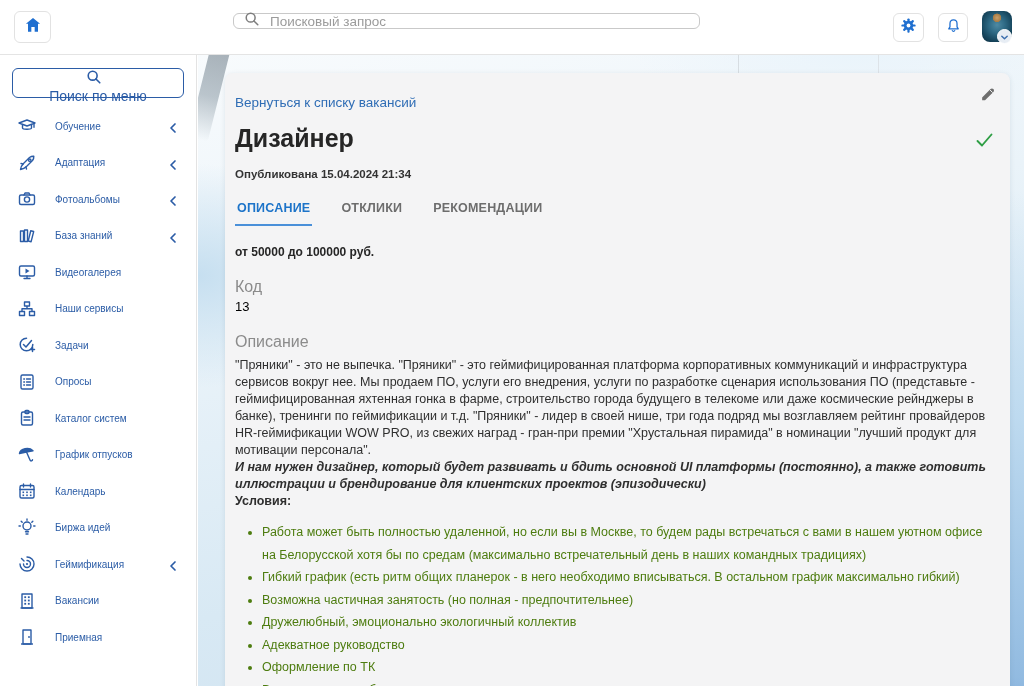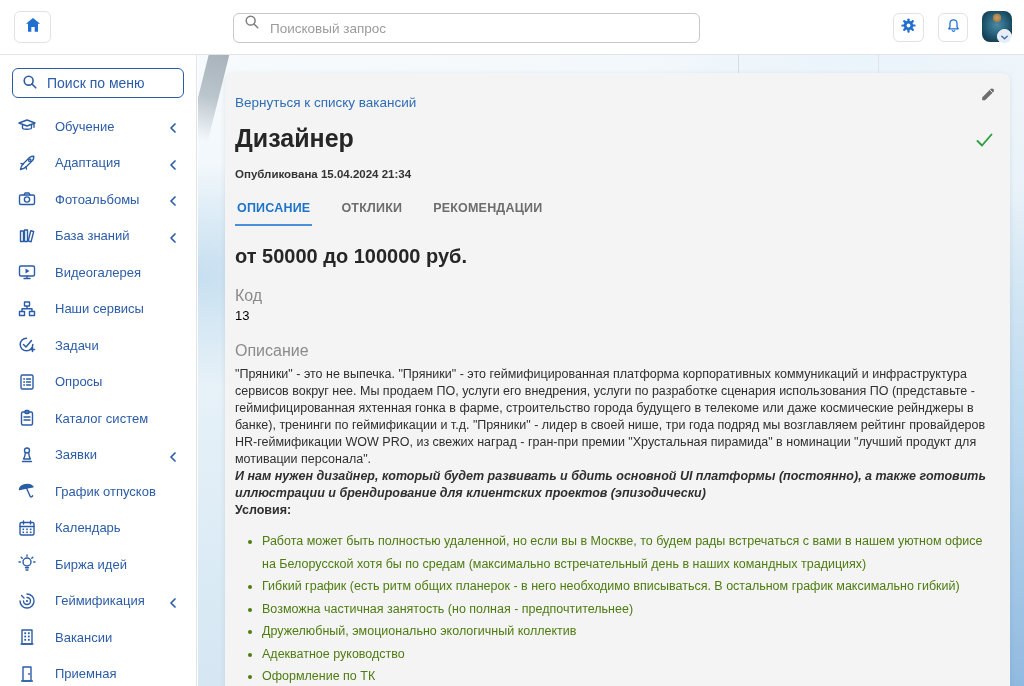--- a/index.html
+++ b/index.html
@@ -7,49 +7,49 @@
     font-family:"Liberation Sans", sans-serif; background:#fff; }
 
   
   .topbar { position:absolute; left:0; top:0; width:1024px; height:55px;
     background:#fff; border-bottom:1px solid #e4e4e4; z-index:30; }
   .icon-btn { position:absolute; background:#fff; border:1px solid #e2e2e2;
     border-radius:6px; display:flex; align-items:center; justify-content:center; cursor:pointer; }
   .home-btn { left:14px; top:11px; width:37px; height:32px; }
   .gear-btn { left:893px; top:13px; width:31px; height:29px; }
   .bell-btn { left:938px; top:13px; width:30px; height:29px; }
-  .search-wrap { position:absolute; left:233px; top:13px; width:467px; height:30px;
+  .search-wrap { position:absolute; left:233px; top:13px; width:467px; height:16px;
     border:1px solid #c9c9c9; border-radius:6px; background:#fff;
-    display:flex; padding:0 10px; }
+    display:flex; align-items:center; padding:0 10px; }
   .search-wrap svg { flex:0 0 auto; margin-right:10px; }
   .search-wrap input { border:none; outline:none; width:100%; font-size:13.5px;
     color:#444; font-family:"Liberation Sans", sans-serif; background:transparent; }
   .search-wrap input::placeholder { color:#9b9b9b; }
   .avatar { position:absolute; left:982px; top:11px; width:30px; height:31px;
     border-radius:8px; cursor:pointer;
     background:
       radial-gradient(circle at 50% 22%, #caa06a 0%, #a77c45 14%, rgba(0,0,0,0) 16%),
       radial-gradient(circle at 50% 45%, #4f8aa3 0%, #2e6a85 35%, #16455c 70%, #0d2d3f 100%);
   }
   .avatar-badge { position:absolute; left:997px; top:29px; width:15px; height:15px;
     border-radius:50%; background:#e7edf4; border:1px solid #fff;
     display:flex; align-items:center; justify-content:center; }
 
   
   .sidebar { position:absolute; left:0; top:55px; width:197px; height:631px;
     background:#fff; border-right:1px solid #e3e3e3; z-index:20; overflow:hidden; }
   .menu-search { margin:13px 12px 8px 12px; height:30px; border:1px solid #2b5ca6;
-    border-radius:6px; display:flex; align-items:center; padding:0 9px; cursor:text; }
+    border-radius:6px; display:flex; align-items:center; padding:0 9px; cursor:text;flex-direction:column; }
   .menu-search svg { margin-right:9px; }
   .menu-search span { color:#2b5ca6; font-size:14px; }
   .menu { list-style:none; margin-top:10px; }
   .menu li { height:36.5px; display:flex; align-items:center; padding-left:17px;
     cursor:pointer; position:relative; }
   .menu li .mi { width:20px; height:20px; flex:0 0 auto; }
-  .menu li .lbl { margin-left:18px; color:#2b5ca6; font-size:13px; }
+  .menu li .lbl { margin-left:18px; color:#2b5ca6; font-size:10px; }
   .menu li .chev { position:absolute; right:17px; top:50%; margin-top:-6px; }
 
   
   .main { position:absolute; left:198px; top:55px; width:826px; height:631px;
     overflow:hidden;
     background:
       radial-gradient(ellipse 320px 90px at 80% 0%, #eaf4fb 0%, rgba(234,244,251,0) 70%),
       radial-gradient(ellipse 240px 160px at 0% 35%, #c6dff0 0%, rgba(198,223,240,0) 70%),
       linear-gradient(168deg, #f8fbfd 0%, #eaf3f9 35%, #d8e9f4 70%, #cfe2f0 100%); }
   .bg-pole { position:absolute; left:2px; top:-14px; width:20px; height:100px;
@@ -67,21 +67,21 @@
     background:#f4f4f5; border-radius:8px 8px 0 0;
     box-shadow:0 1px 5px rgba(60,80,100,0.12);
     padding:20px 16px 0 10px; }
   .back-link { color:#2f6db5; font-size:13.5px; cursor:pointer; display:inline-block; }
   .vac-title { margin-top:13px; font-size:25px; font-weight:bold; color:#262626; }
   .published { margin-top:15px; font-size:11.5px; font-weight:bold; color:#333; }
   .tabs { margin-top:21px; display:flex; gap:27px; }
   .tab { font-size:12.5px; font-weight:600; letter-spacing:.2px; color:#6d6d6d;
     padding:0 2px 9px 2px; cursor:pointer; }
   .tab.active { color:#1d74c9; border-bottom:2px solid #4a90d9; }
-  .salary { margin-top:19px; font-size:20px; font-weight:bold; color:#262626; }
+  .salary { margin-top:19px; font-size:12px; font-weight:bold; color:#262626; }
   .field-label { margin-top:19px; font-size:16px; color:#8b8b8b; }
   .field-value { margin-top:3px; font-size:13px; color:#000000; }
   .desc { margin-top:6px; font-size:12.5px; color:#2f2f2f; line-height:17px; max-width:765px; }
   .desc .em { font-weight:bold; font-style:italic; }
   .desc .strong { font-weight:bold; }
   .cond-list { margin:11px 0 0 0; padding-left:27px; max-width:765px; }
   .cond-list li { font-size:12.5px; color:#4d7c0f; line-height:22.5px; }
   .edit-ic { position:absolute; right:13px; top:12px; width:18px; height:18px; cursor:pointer; }
   .check-ic { position:absolute; right:17px; top:60px; width:17px; height:15px; cursor:pointer; }
 </style>
@@ -267,35 +267,20 @@
             <rect x="8" y="2.5" width="4" height="3" rx="1"></rect>
             <line x1="7" y1="9" x2="13" y2="9"></line>
             <line x1="7" y1="12" x2="13" y2="12"></line>
           </svg>
       </span>
       <span class="lbl">Каталог систем</span>
     </li>
     <li>
       <span class="mi">
         <svg width="20" height="20" viewBox="0 0 20 20" fill="none" stroke="#2b5ca6" stroke-width="1.4" stroke-linejoin="round" stroke-linecap="round">
-          <circle cx="10" cy="5.5" r="2.5"></circle>
-            <path d="M8.2 8.5 C8.2 11 7.2 12.5 6.6 14 H13.4 C12.8 12.5 11.8 11 11.8 8.5"></path>
-            <line x1="5.5" y1="16.5" x2="14.5" y2="16.5"></line>
-          </svg>
-      </span>
-      <span class="lbl">Заявки</span>
-      <span class="chev">
-        <svg width="12" height="12" viewBox="0 0 12 12">
-            <polyline points="8,2 4,6 8,10" fill="none" stroke="#2b5ca6" stroke-width="1.7" stroke-linecap="round" stroke-linejoin="round"></polyline>
-          </svg>
-      </span>
-    </li>
-    <li>
-      <span class="mi">
-        <svg width="20" height="20" viewBox="0 0 20 20" fill="none" stroke="#2b5ca6" stroke-width="1.4" stroke-linejoin="round" stroke-linecap="round">
           <path d="M2.5 8.5 C3.5 3.5 12 1.8 16 5.8 C16 5.8 9.5 7 2.5 8.5 Z" fill="#2b5ca6"></path>
             <path d="M9.5 7 L13 15 C13.5 16.5 15.5 16 15.5 14.8"></path>
           </svg>
       </span>
       <span class="lbl">График отпусков</span>
     </li>
     <li>
       <span class="mi">
         <svg width="20" height="20" viewBox="0 0 20 20" fill="none" stroke="#2b5ca6" stroke-width="1.4" stroke-linejoin="round" stroke-linecap="round">
           <rect x="3" y="4.5" width="14" height="12.5" rx="1.5"></rect>

